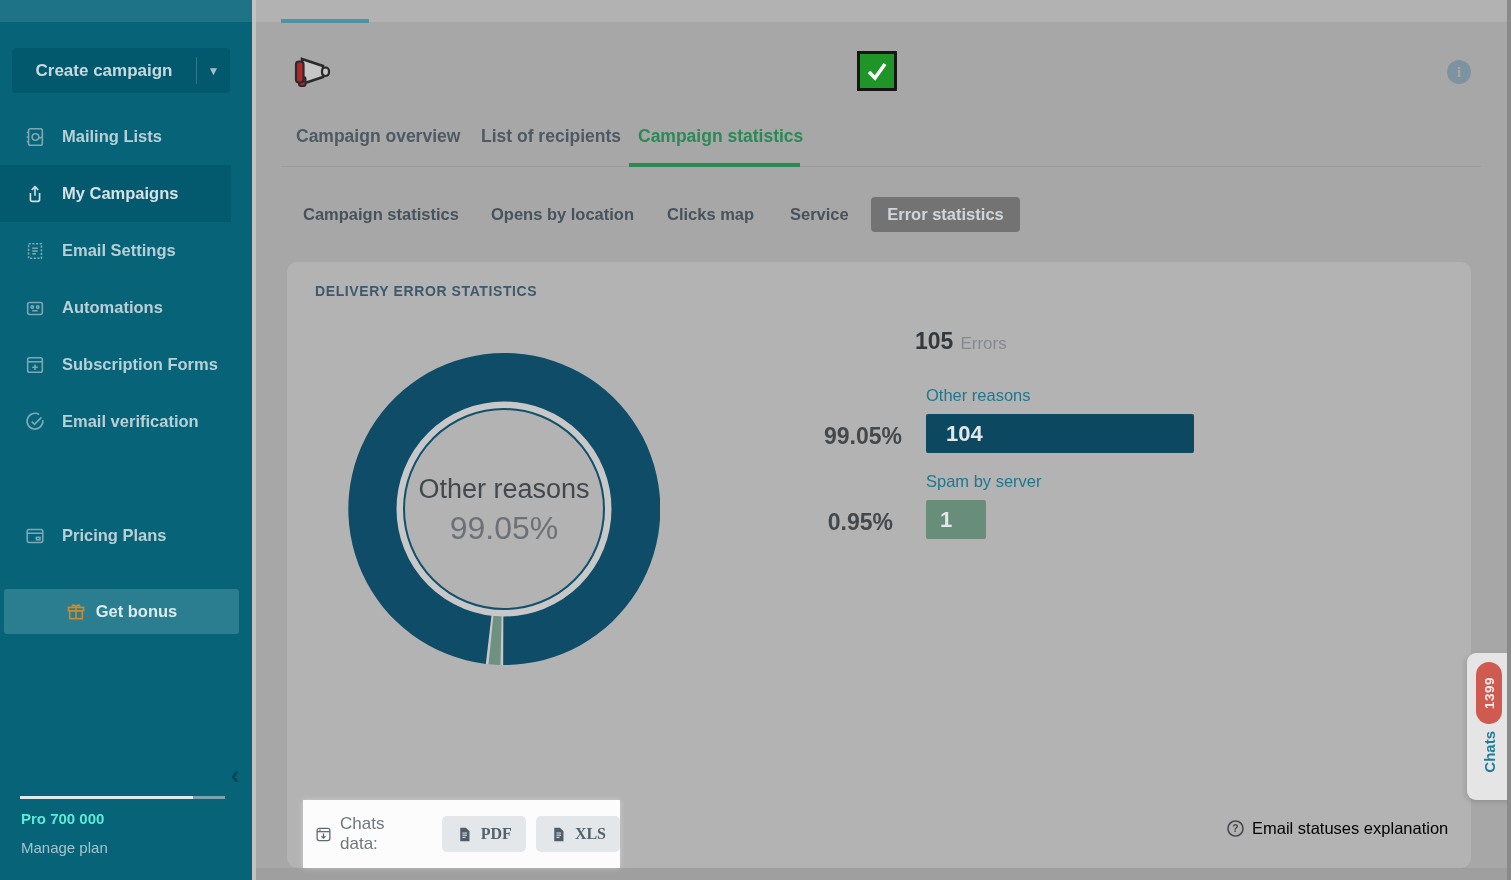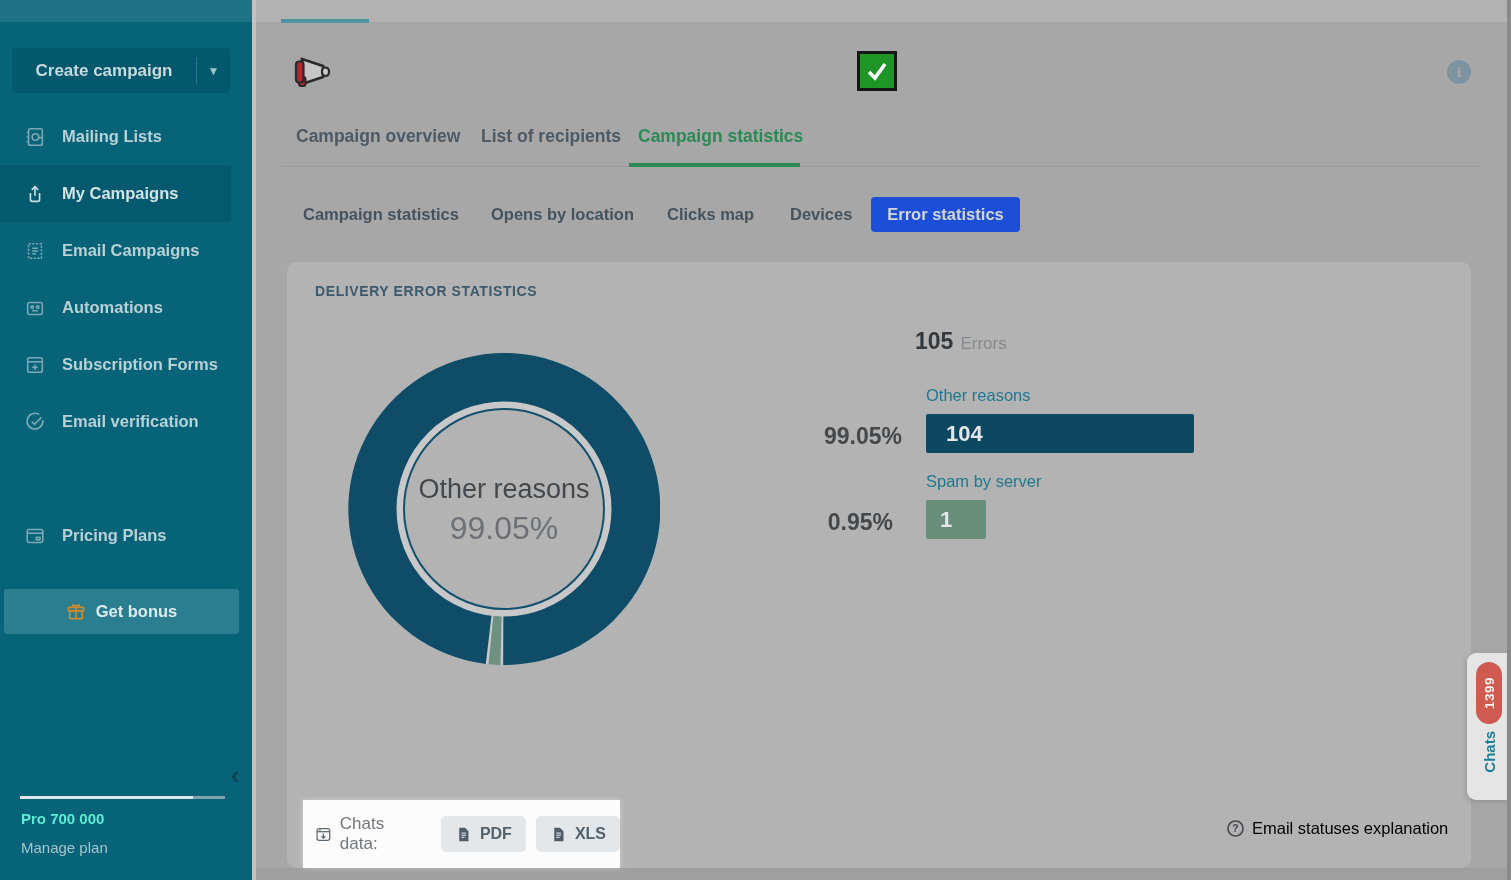--- a/index.html
+++ b/index.html
@@ -41,21 +41,21 @@
       border:3px solid #161616;display:flex;align-items:center;justify-content:center;}
   .info-icon{position:absolute;left:1447px;top:60px;width:24px;height:24px;border-radius:50%;background:#7e93a2;
       color:#a7a7a7;font-weight:bold;font-size:15px;display:flex;align-items:center;justify-content:center;cursor:pointer;font-family:"Liberation Serif",serif;}
 
   .tab{position:absolute;top:126px;font-size:17.5px;font-weight:bold;color:#4d5a64;cursor:pointer;}
   .tab.active{color:#2a8a55;}
   .tabs-border{position:absolute;left:281px;top:166px;width:1200px;height:1px;background:#9b9b9b;}
   .tab-underline{position:absolute;left:629px;top:163px;width:171px;height:4px;background:#2a8a55;}
 
   .subtab{position:absolute;top:205px;font-size:16.5px;font-weight:bold;color:#46535d;cursor:pointer;}
-  .subtab-btn{position:absolute;left:871px;top:197px;width:149px;height:35px;background:#1d4ed8;border-radius:4px;
+  .subtab-btn{position:absolute;left:871px;top:197px;width:149px;height:35px;background:#737373;border-radius:4px;
       color:#d2d6d9;font-size:16.5px;font-weight:bold;display:flex;align-items:center;justify-content:center;cursor:pointer;}
 
   .card{position:absolute;left:287px;top:262px;width:1184px;height:606px;background:#b3b3b3;border-radius:10px;}
   .section-title{position:absolute;left:315px;top:283px;font-size:14px;font-weight:bold;letter-spacing:.6px;color:#3d596c;}
 
   
   .donut{position:absolute;left:348px;top:353px;width:312px;height:312px;}
   .donut-label{position:absolute;left:348px;top:474px;width:312px;text-align:center;font-size:27px;color:#43484c;}
   .donut-value{position:absolute;left:348px;top:510px;width:312px;text-align:center;font-size:32px;color:#6d7175;}
 
@@ -70,21 +70,21 @@
   .bar.big{top:414px;width:268px;background:#0c4961;padding-left:20px;}
   .bar.small{top:500px;width:60px;background:#688d7b;}
 
   
   .export-box{position:absolute;left:303px;top:800px;width:317px;height:68px;background:#fcfcfc;
       display:flex;align-items:center;box-shadow:0 0 6px rgba(255,255,255,.35);}
   .export-label{display:flex;align-items:center;margin-left:12px;color:#72777c;font-size:17px;}
   .export-label .ic{width:19px;height:19px;margin-right:8px;color:#5d6872;}
   .exp-btn{height:36px;border-radius:5px;background:#e4e7ea;border:none;display:flex;align-items:center;
       justify-content:center;color:#53616d;font-size:16px;font-weight:600;cursor:pointer;padding:0 14px;
-      font-family:Liberation Sans, sans-serif;}
+      font-family:Liberation Serif, serif;}
   .exp-btn .ic{width:17px;height:17px;margin-right:8px;color:#4e5d68;}
   .exp-btn.pdf{margin-left:24px;}
   .exp-btn.xls{margin-left:10px;}
 
   .status-link{position:absolute;left:1226px;top:819px;display:flex;align-items:center;cursor:pointer;}
   .status-link .ic{width:19px;height:19px;margin-right:7px;}
   .status-link .txt{font-size:16.5px;color:#000000;}
 
   
   .chats-tab{position:absolute;left:1467px;top:653px;width:44px;height:147px;background:#e5e5e5;
@@ -130,21 +130,21 @@
       <span style="color:#d5e2e6">My Campaigns</span>
     </div>
 
     <div class="nav-item" style="top:222px">
       <svg class="ic" viewBox="0 0 24 24" fill="none" stroke="currentColor" stroke-width="1.7">
         <rect x="5" y="4" width="14" height="16" stroke-dasharray="2.4 1.6"></rect>
           <line x1="9" y1="9" x2="15" y2="9"></line>
           <line x1="9" y1="12" x2="15" y2="12"></line>
           <line x1="9" y1="15" x2="13" y2="15"></line>
       </svg>
-      <span>Email Campaigns</span>
+      <span>Email Settings</span>
     </div>
 
     <div class="nav-item" style="top:279px">
       <svg class="ic" viewBox="0 0 24 24" fill="none" stroke="currentColor" stroke-width="1.7">
         <rect x="4" y="6" width="16" height="13" rx="2"></rect>
           <circle cx="9" cy="11" r="1.4"></circle>
           <circle cx="15" cy="11" r="1.4"></circle>
           <path d="M9 15 h6"></path>
       </svg>
       <span>Automations</span>
@@ -215,21 +215,21 @@
 
   <div class="tab" style="left:296px">Campaign overview</div>
   <div class="tab" style="left:481px">List of recipients</div>
   <div class="tab active" style="left:638px">Campaign statistics</div>
   <div class="tabs-border"></div>
   <div class="tab-underline"></div>
 
   <div class="subtab" style="left:303px">Campaign statistics</div>
   <div class="subtab" style="left:491px">Opens by location</div>
   <div class="subtab" style="left:667px">Clicks map</div>
-  <div class="subtab" style="left:790px">Devices</div>
+  <div class="subtab" style="left:790px">Service</div>
   <div class="subtab-btn">Error statistics</div>
 
   <div class="card"></div>
   <div class="below-card"></div>
   <div class="section-title">DELIVERY ERROR STATISTICS</div>
 
   <svg class="donut" viewBox="0 0 312 312">
     <path d="M 155.2 312 A 156 156 0 0 1 137.8 310.9 L 143.6 261.3 A 106 106 0 0 0 155.4 262 Z" fill="#c8c8c8"></path>
     <path d="M 137.8 310.9 A 156 156 0 1 1 155.2 312 L 155.4 262 A 106 106 0 1 0 143.6 261.3 Z" fill="#0e4c68"></path>
     <path d="M 152.5 312 A 156 156 0 0 1 140.5 311.2 L 145.5 261.5 A 106 106 0 0 0 153.6 262 Z" fill="#6e9181"></path>

